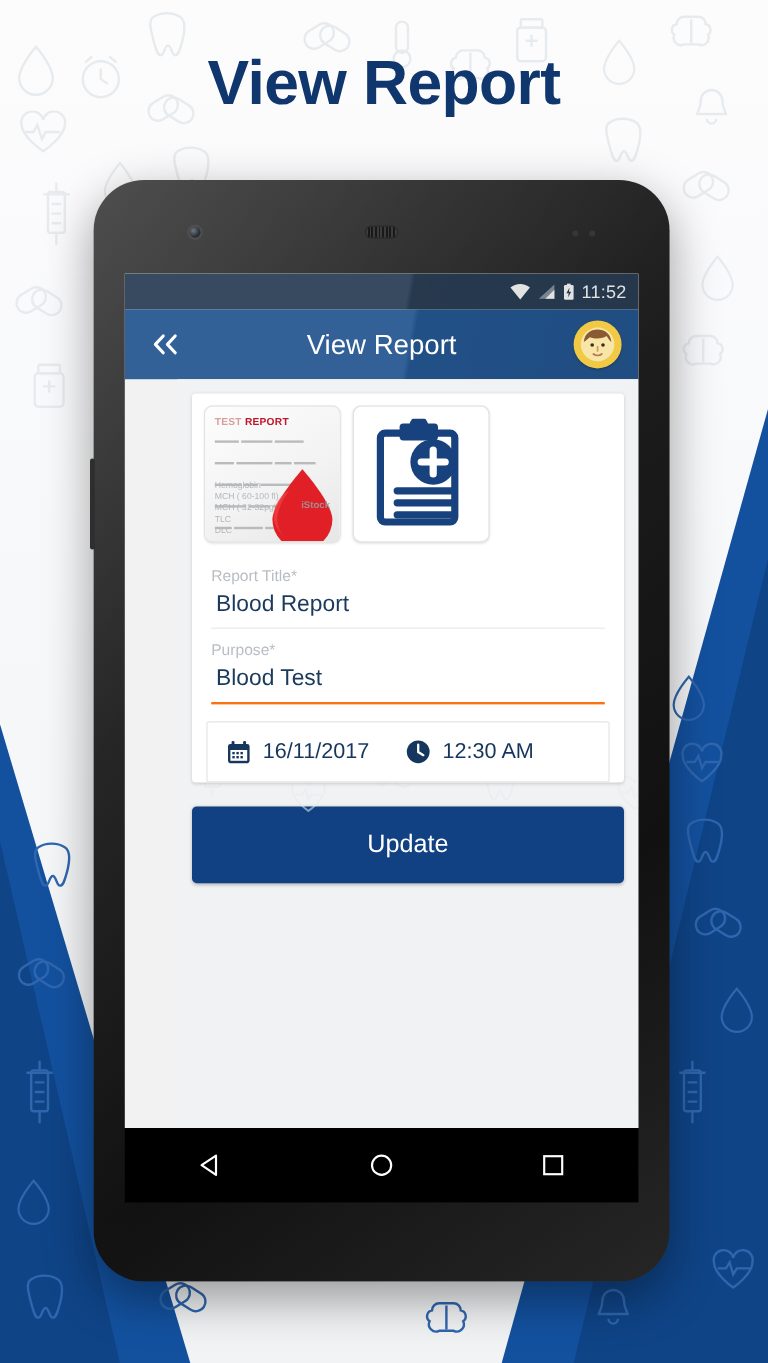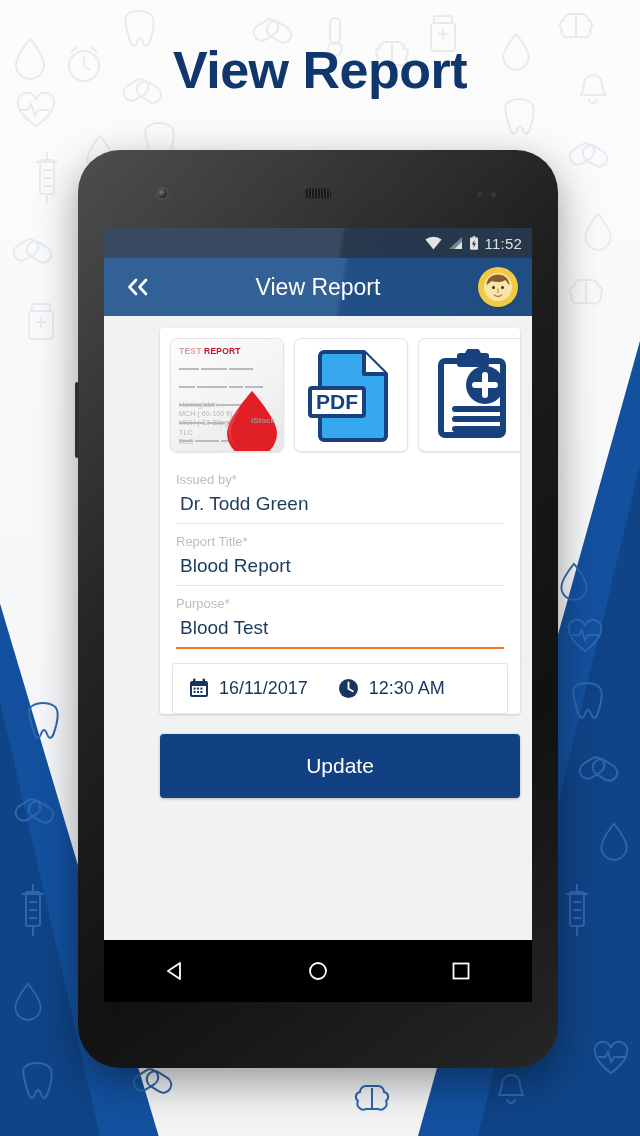--- a/index.html
+++ b/index.html
@@ -201,21 +201,21 @@
 
   .datetime-box {
     margin: 14px 12px 0 12px;
     border: 1px solid #e4e5e6;
     border-radius: 2px;
     background: #fff;
     display: flex; align-items: center;
     padding: 14px 16px;
     gap: 30px;
   }
-  .dt-item { display: flex; align-items: flex-start; gap: 10px; cursor: pointer; }
+  .dt-item { display: flex; align-items: center; gap: 10px; cursor: pointer; }
   .dt-text { font-size: 18px; color: #16365e; }
 
   .update-btn {
     margin: 20px 12px 0 12px;
     height: 64px;
     background: #114182;
     border-radius: 4px;
     color: #fff; font-size: 21px;
     display: flex; align-items: center; justify-content: center;
     box-shadow: 0 1px 3px rgba(0,0,0,0.25);
@@ -486,46 +486,34 @@
                 <div>DLC</div>
               </div>
               <svg class="blood-drop" viewBox="0 0 58 62">
                 <path d="M29 2C29 2 54 30 54 44A25 25 0 0 1 4 44C4 30 29 2 29 2z" fill="#e01f26"></path>
                 <path d="M18 20c-6 8-10 17-10 24a21 21 0 0 0 6 14c-6-5-9-11-9-18 0-8 6-17 13-20z" fill="#f04a4a" opacity="0.6"></path>
               </svg>
               <div class="istock">iStock</div>
             </div>
           </div>
 
-          <div class="thumb">
-            <svg width="86" height="94" viewBox="0 0 86 94">
-              <path d="M16 4h40l22 22v62a4 4 0 0 1-4 4H16a4 4 0 0 1-4-4V8a4 4 0 0 1 4-4z" fill="#35a8f0" stroke="#17427e" stroke-width="4" stroke-linejoin="round"></path>
-              <path d="M56 4v22h22" fill="#ffffff" stroke="#17427e" stroke-width="4" stroke-linejoin="round"></path>
-              <rect x="2" y="40" width="54" height="28" rx="2" fill="#fff" stroke="#17427e" stroke-width="4"></rect>
-              <text x="29" y="61" font-family="'Liberation Sans',sans-serif" font-size="21" font-weight="bold" fill="#17427e" text-anchor="middle">PDF</text>
-            </svg>
-          </div>
 
           <div class="thumb">
             <svg width="84" height="92" viewBox="0 0 84 92">
               <rect x="8" y="12" width="62" height="74" rx="4" fill="none" stroke="#17427e" stroke-width="6"></rect>
               <rect x="24" y="4" width="32" height="14" rx="3" fill="#17427e"></rect>
               <circle cx="40" cy="6" r="8" fill="#17427e"></circle>
               <circle cx="52" cy="36" r="19" fill="#17427e"></circle>
               <path d="M52 26v20M42 36h20" stroke="#fff" stroke-width="6" stroke-linecap="round"></path>
               <path d="M22 60h46M22 70h46M22 80h46" stroke="#17427e" stroke-width="6" stroke-linecap="round"></path>
             </svg>
           </div>
         </div>
 
         <div class="fields">
-          <div class="field">
-            <div class="field-label">Issued by*</div>
-            <div class="field-value">Dr. Todd Green</div>
-          </div>
           <div class="field">
             <div class="field-label">Report Title*</div>
             <div class="field-value">Blood Report</div>
           </div>
           <div class="field">
             <div class="field-label">Purpose*</div>
             <div class="field-value">Blood Test</div>
           </div>
         </div>
 

